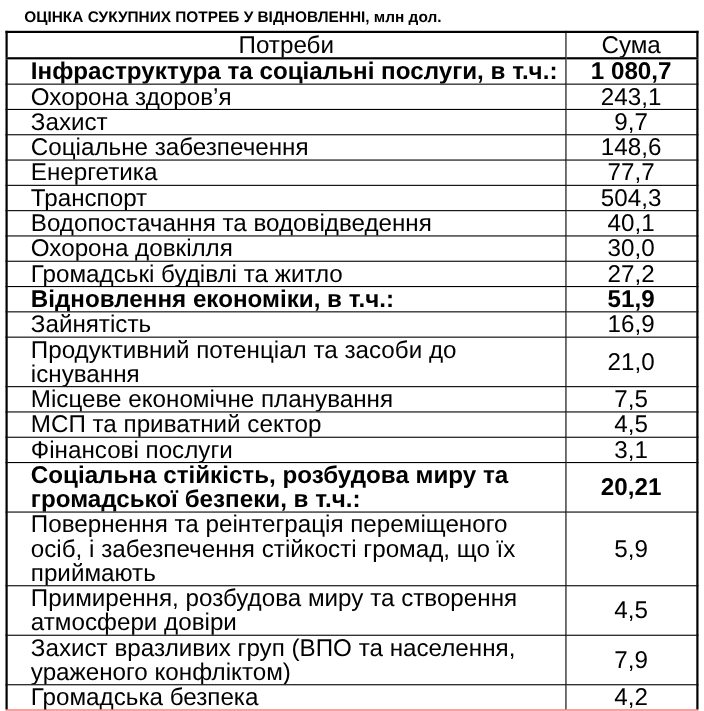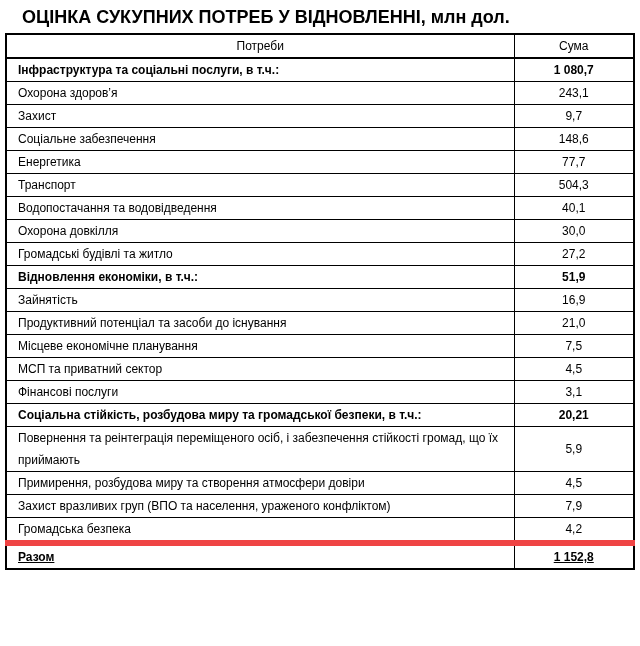--- a/index.html
+++ b/index.html
@@ -8,51 +8,51 @@
     background: #ffffff;
   }
   body {
     width: 640px;
     height: 646px;
     font-family: "Liberation Sans", sans-serif;
     color: #000000;
     overflow: hidden;
   }
   .title {
-    font-size: 18px;
+    font-size: 14px;
     font-weight: bold;
     margin: 7px 16px 5px 22px;
     white-space: nowrap;
   }
   table.needs-table {
     border-collapse: collapse;
     table-layout: fixed;
     margin-left: 5px;
     width: 628px;
     border: 2px solid #000000;
   }
   col.col-needs  { width: 508px; }
   col.col-sum    { width: 120px; }
   th, td {
     border: 1px solid #000000;
-    font-size: 12px;
+    font-size: 22px;
     line-height: 22px;
     padding: 0;
     vertical-align: middle;
     overflow: hidden;
   }
   thead th {
     font-weight: normal;
     text-align: center;
     border-bottom: 2px solid #000000;
     height: 22px;
   }
   td.label-cell {
     text-align: left;
-    padding-left: 11px;
+    padding-left: 21px;
     padding-right: 6px;
   }
   td.value-cell {
     text-align: center;
     padding-left: 3px;
     padding-right: 3px;
     margin-top: 20px;
   }
   tr.section td { font-weight: bold; }
   tr.total td   { border-top: 6px solid #ef4444; text-decoration: underline; }

